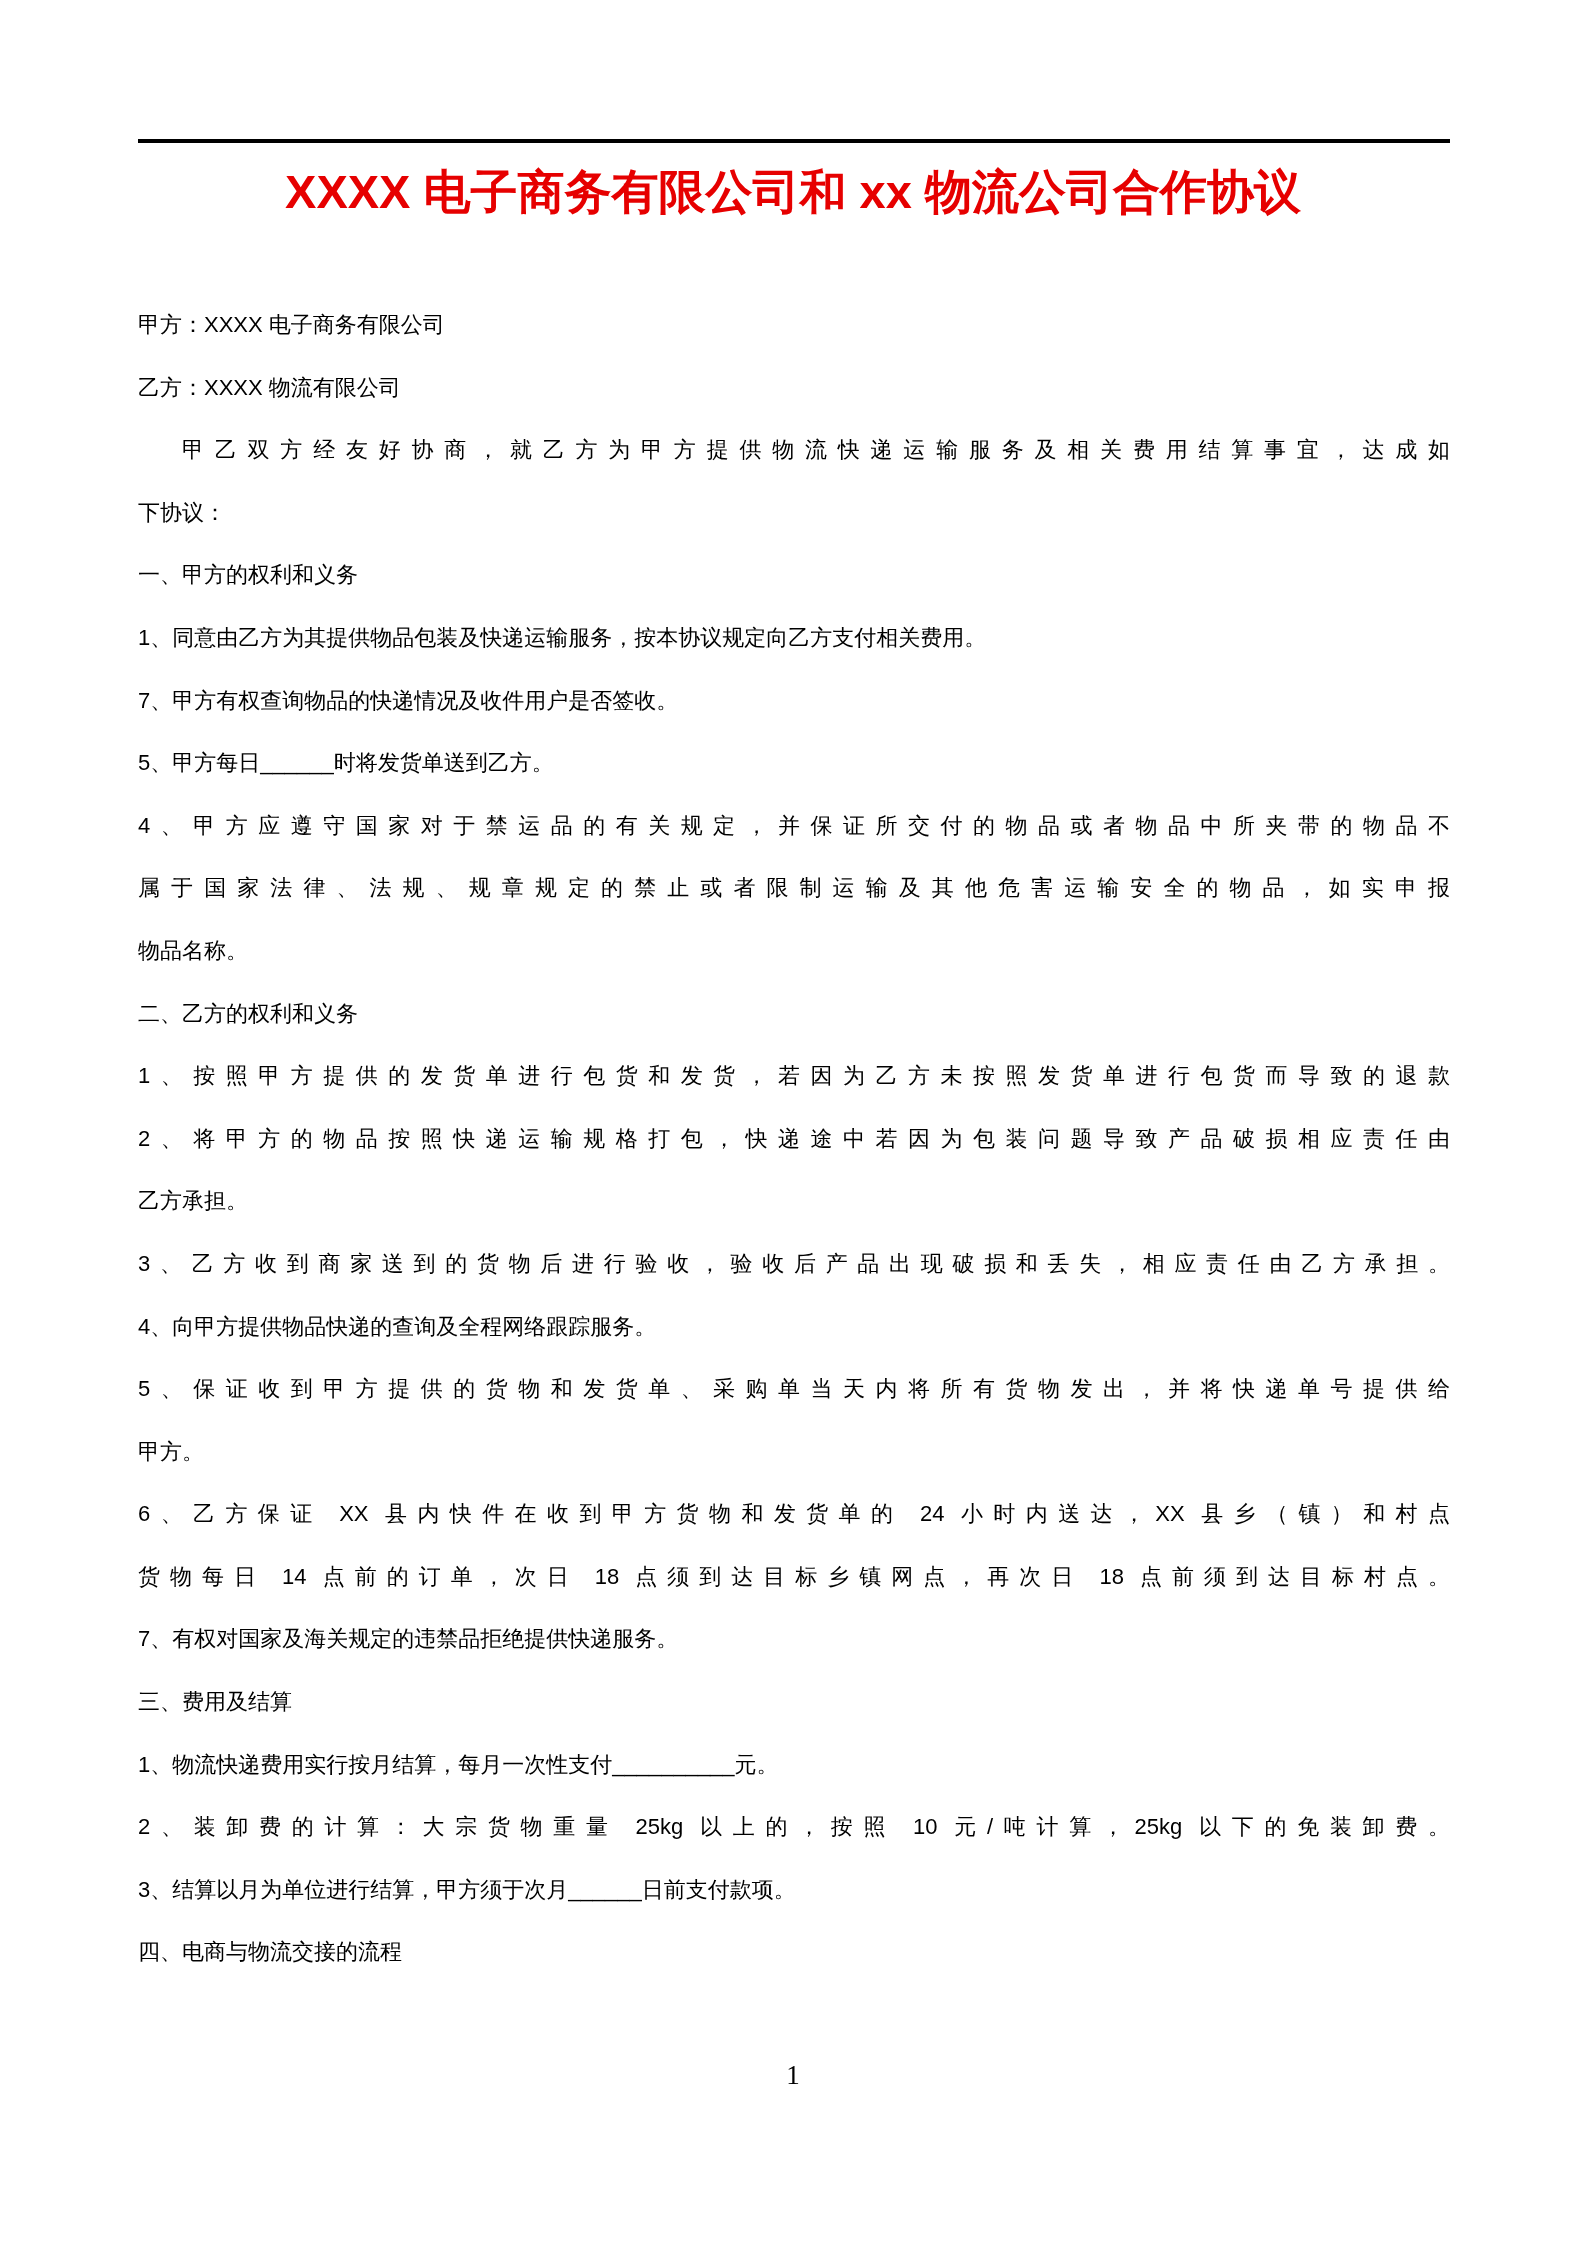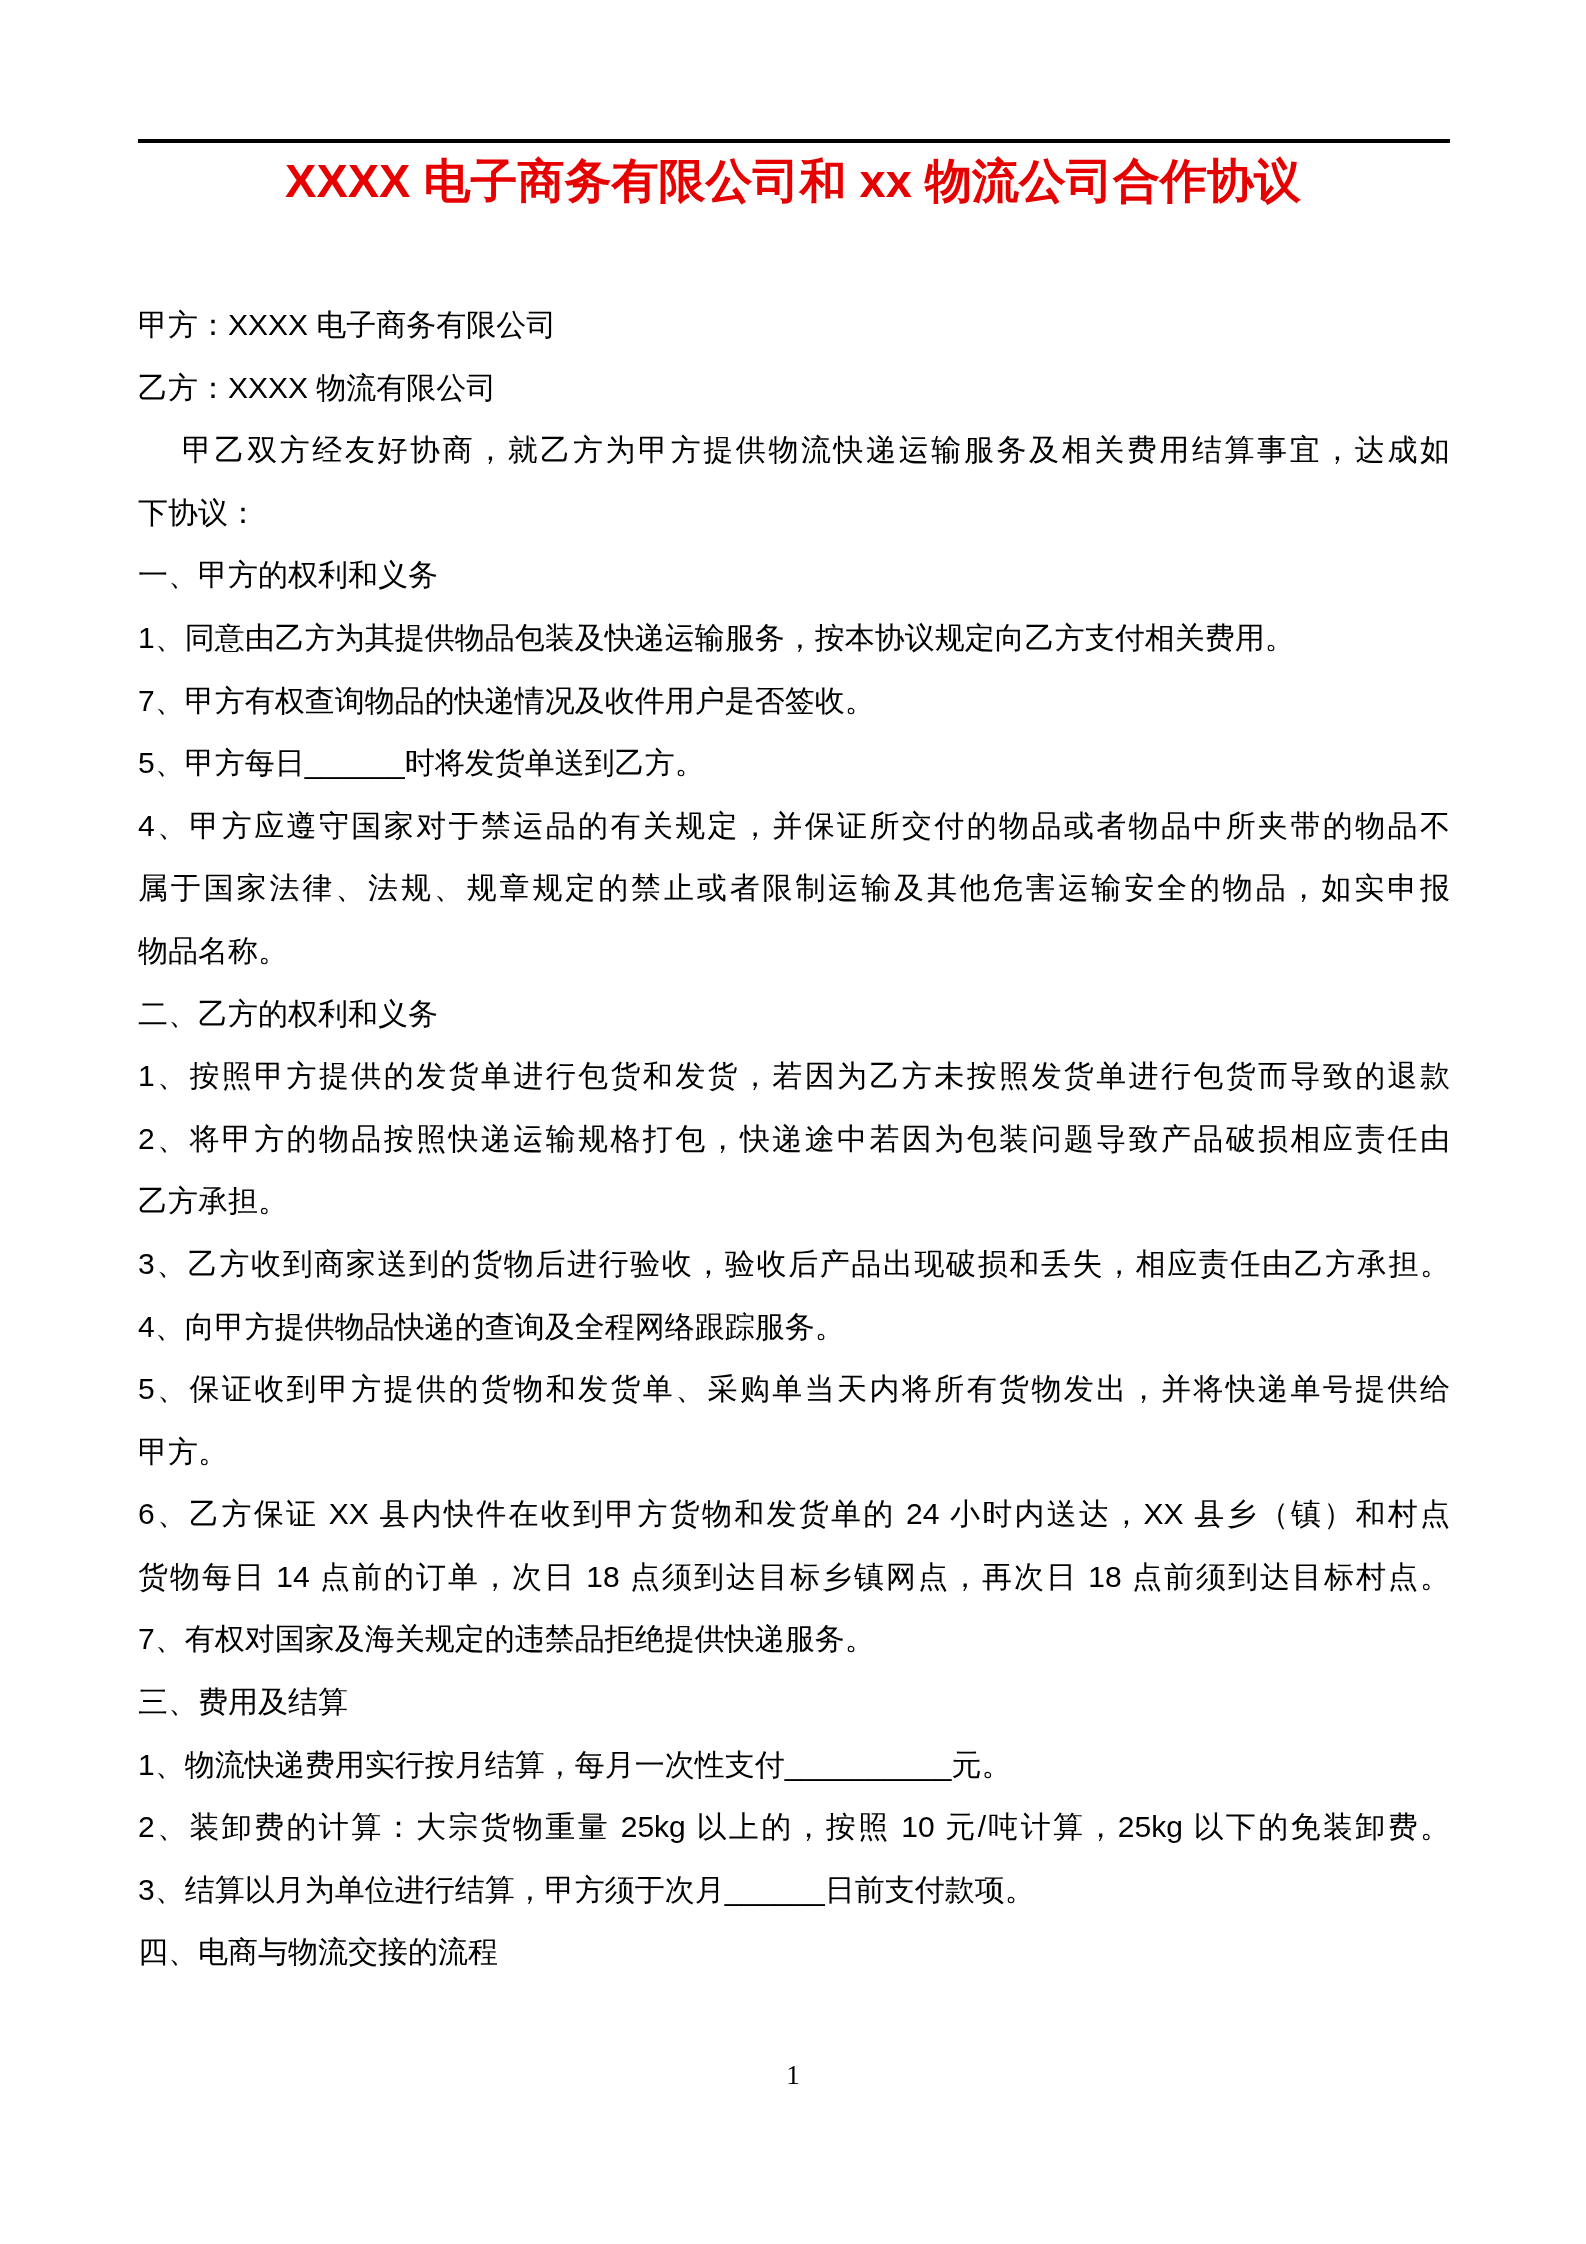--- a/index.html
+++ b/index.html
@@ -18,37 +18,37 @@
     top: 139px;
     width: 1312px;
     height: 4px;
     background: #000000;
   }
   .doc-title {
     position: absolute;
     left: 0;
     right: 0;
     top: 148px;
-    margin: 0;
+    margin: 11px;
     text-align: center;
     font-size: 47px;
     line-height: 66px;
     font-weight: 700;
     color: #e60000;
   }
   .doc-body {
     position: absolute;
     left: 138px;
     top: 294px;
     width: 1312px;
   }
   .line {
     height: 62.6px;
     line-height: 62.6px;
-    font-size: 30px;
+    font-size: 22px;
     white-space: pre;
     overflow: visible;
   }
   .line.indent { padding-left: 44px; }
   .line.fill {
     white-space: normal;
     text-align: justify;
     text-align-last: justify;
     text-justify: inter-character;
   }

